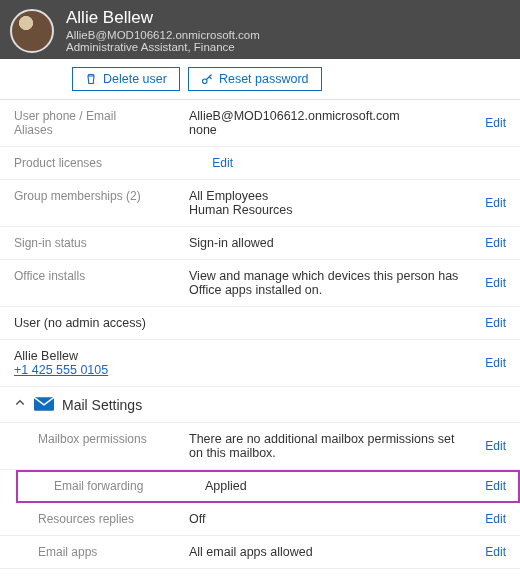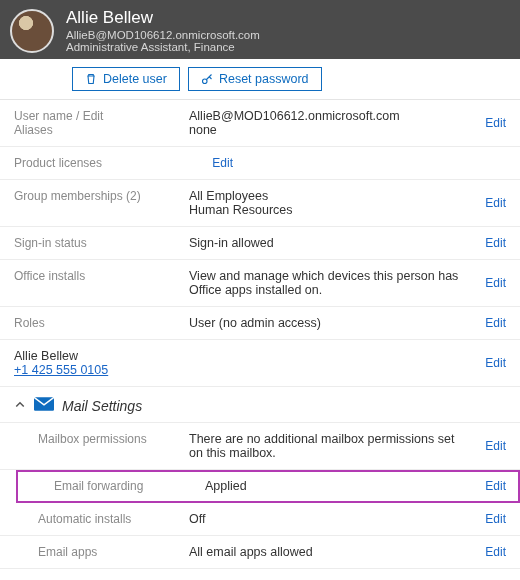--- a/index.html
+++ b/index.html
@@ -82,25 +82,24 @@
   }
   .link-text {
     color: #1a66c7;
     text-decoration: underline;
     cursor: pointer;
   }
 
   
   .section-head {
     display: flex;
-    align-items: flex-end;
+    align-items: flex-start;
     gap: 8px;
     padding: 10px 14px 8px 14px;
     border-bottom: 1px solid #ececec;
-    font-style: italic;
   }
   .chevron { width: 12px; height: 12px; }
   .mail-icon { width: 20px; height: 14px; }
   .section-title { font-size: 14px; color: #333; }
 
   
   .subrow .label-col { padding-left: 24px; }
 
   
   .highlight {
@@ -141,21 +140,21 @@
         <circle cx="5" cy="11" r="3"></circle>
           <path d="M7 9 L14 2 M11 5 L14 8"></path>
       </svg>
     </span>
     <span>Reset password</span>
   </button>
 </div>
 
 <div class="row">
   <div class="label-col">
-    <span>User name / Edit</span>
+    <span>User phone / Email</span>
     <span class="subline">Aliases</span>
   </div>
   <div class="value-col">
     <span>AllieB@MOD106612.onmicrosoft.com</span>
     <span class="subval">none</span>
   </div>
   <div class="edit-col"><a class="edit-link">Edit</a></div>
 </div>
 
 <div class="row">
@@ -178,21 +177,20 @@
   <div class="edit-col"><a class="edit-link">Edit</a></div>
 </div>
 
 <div class="row">
   <div class="label-col">Office installs</div>
   <div class="value-col">View and manage which devices this person has Office apps installed on.</div>
   <div class="edit-col"><a class="edit-link">Edit</a></div>
 </div>
 
 <div class="row">
-  <div class="label-col">Roles</div>
   <div class="value-col">User (no admin access)</div>
   <div class="edit-col"><a class="edit-link">Edit</a></div>
 </div>
 
 <div class="row">
   <div class="value-col">
     <span>Allie Bellew</span>
     <span class="subval link-text">+1 425 555 0105</span>
   </div>
   <div class="edit-col"><a class="edit-link">Edit</a></div>
@@ -219,21 +217,21 @@
   <div class="edit-col"><a class="edit-link">Edit</a></div>
 </div>
 
 <div class="row subrow highlight">
   <div class="label-col">Email forwarding</div>
   <div class="value-col">Applied</div>
   <div class="edit-col"><a class="edit-link">Edit</a></div>
 </div>
 
 <div class="row subrow">
-  <div class="label-col">Automatic installs</div>
+  <div class="label-col">Resources replies</div>
   <div class="value-col">Off</div>
   <div class="edit-col"><a class="edit-link">Edit</a></div>
 </div>
 
 <div class="row subrow">
   <div class="label-col">Email apps</div>
   <div class="value-col">All email apps allowed</div>
   <div class="edit-col"><a class="edit-link">Edit</a></div>
 </div>
 

